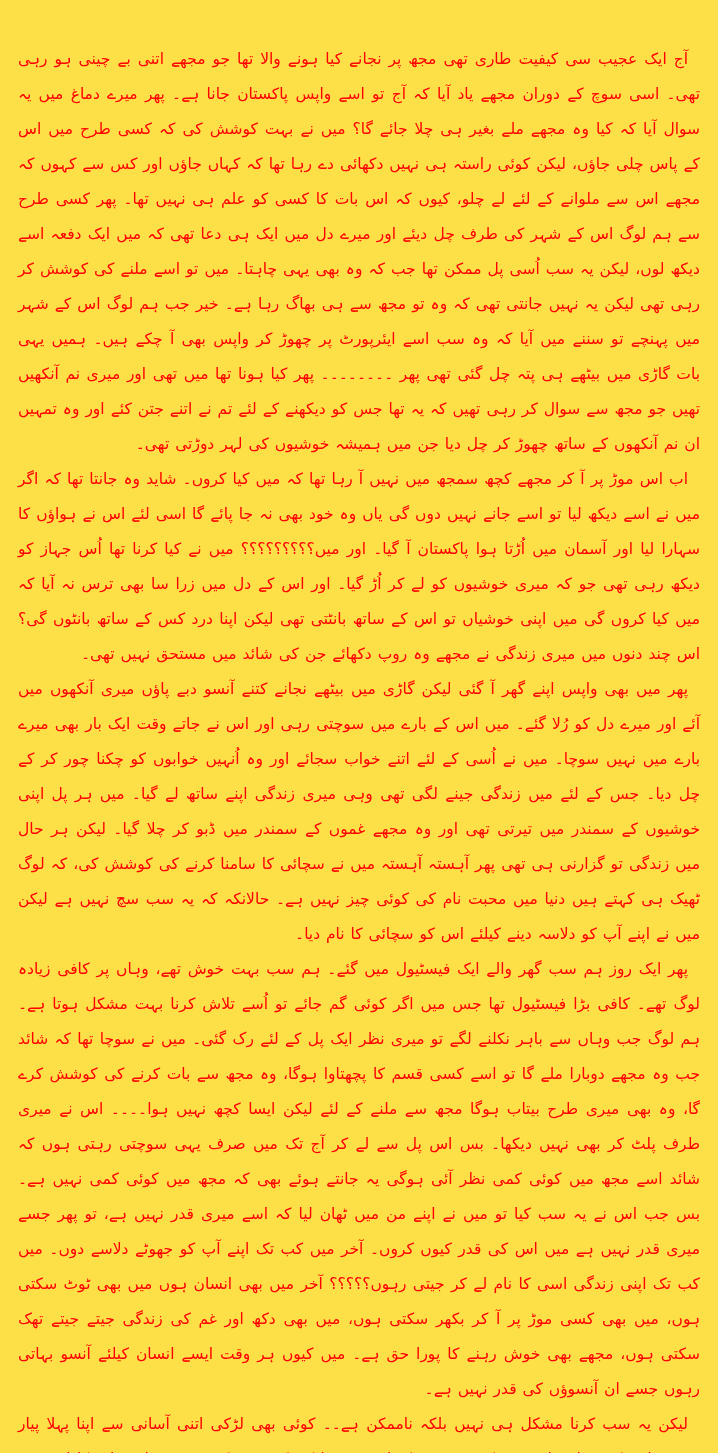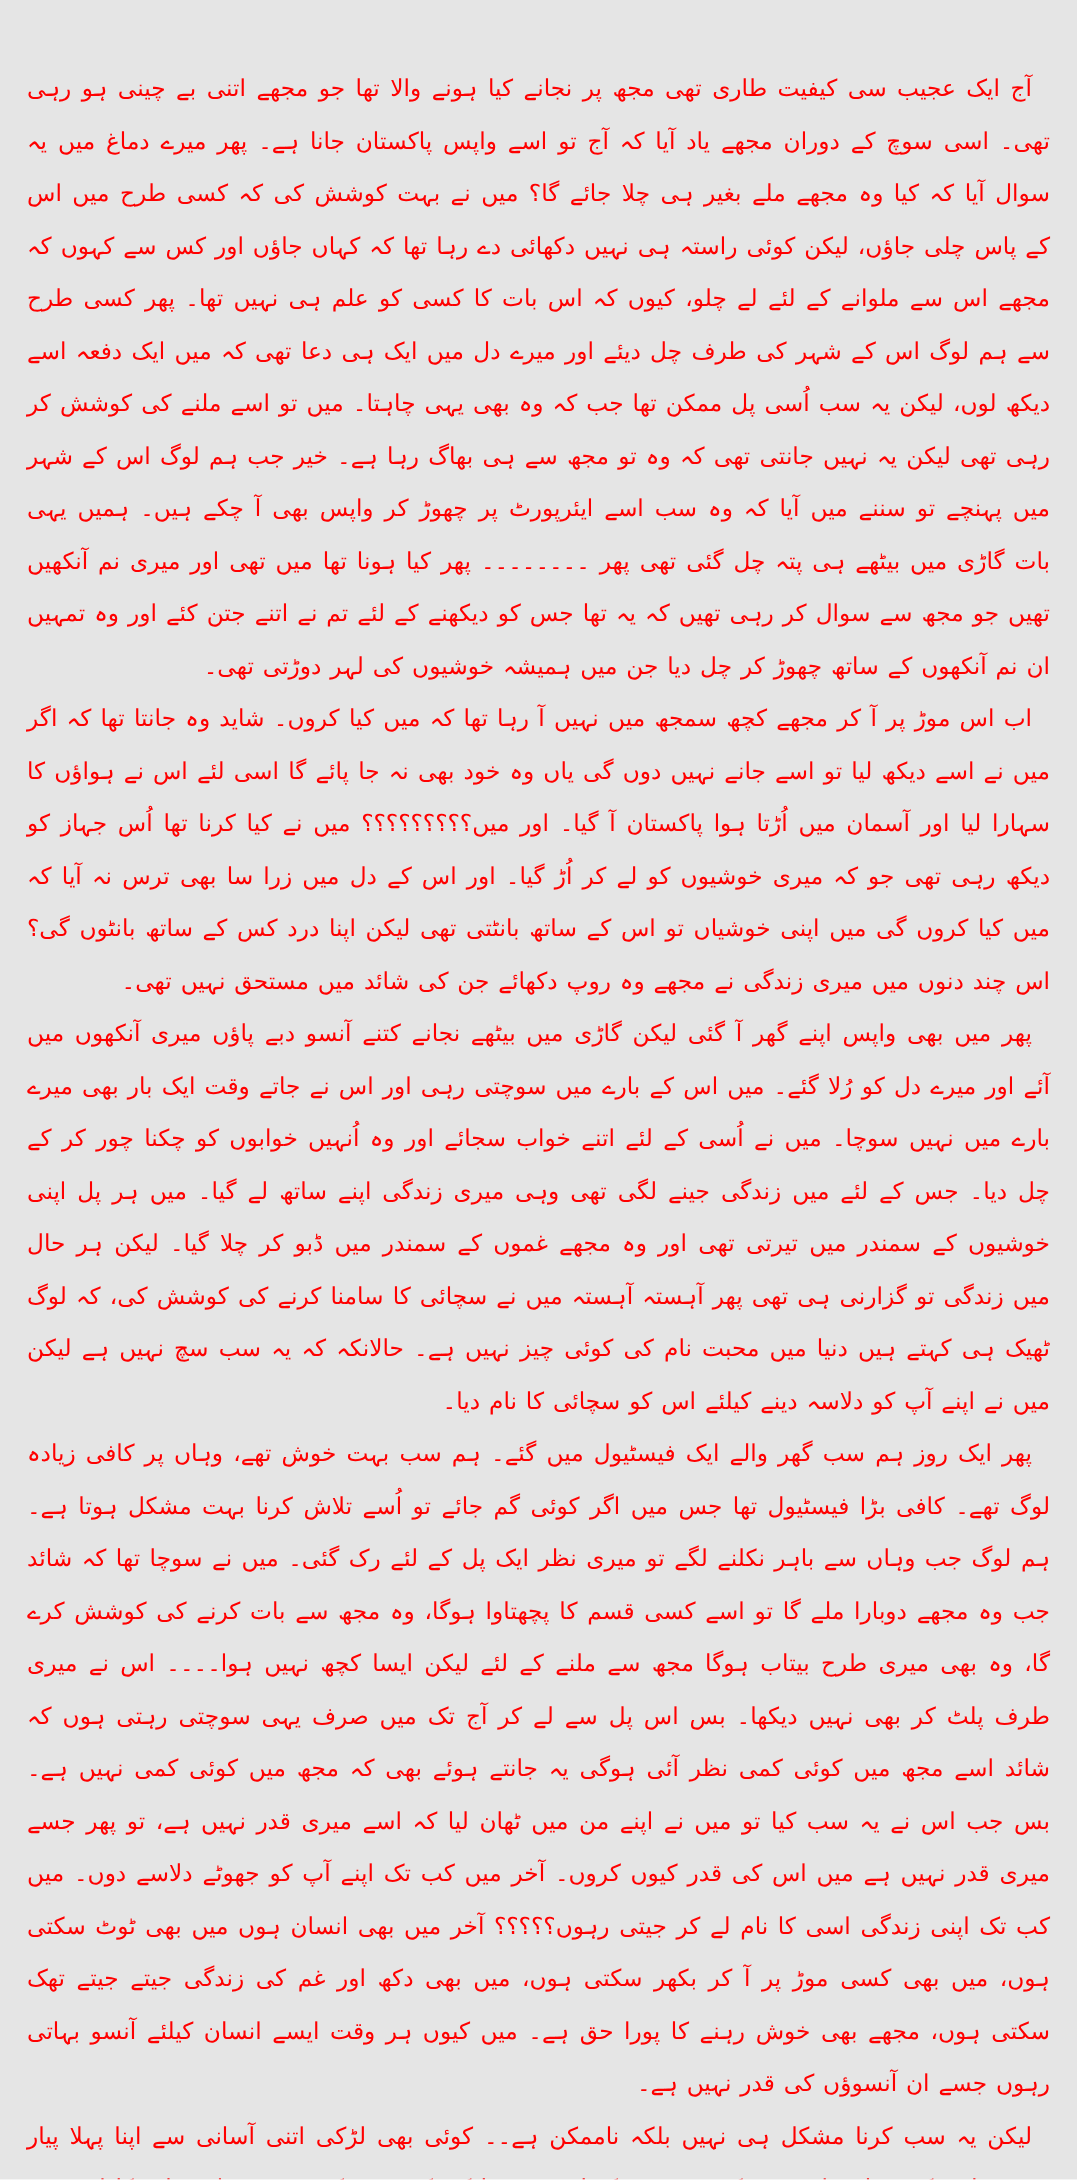--- a/index.html
+++ b/index.html
@@ -29,21 +29,21 @@
   }
   .para {
     margin: 0;
     padding: 0;
     text-indent: 12px; 
   }
 </style>
 </head>
 <body>
 
-<div class="page" style="background: #e5e5e5;">
+<div class="page" style="background: #fde047;">
   <div class="text-block" style="color: rgb(255, 0, 0);">
     <p class="para">آج ایک عجیب سی کیفیت طاری تھی مجھ پر نجانے کیا ہونے والا تھا جو مجھے اتنی بے چینی ہو رہی تھی۔ اسی سوچ کے دوران مجھے یاد آیا کہ آج تو اسے واپس پاکستان جانا ہے۔ پھر میرے دماغ میں یہ سوال آیا کہ کیا وہ مجھے ملے بغیر ہی چلا جائے گا؟ میں نے بہت کوشش کی کہ کسی طرح میں اس کے پاس چلی جاؤں، لیکن کوئی راستہ ہی نہیں دکھائی دے رہا تھا کہ کہاں جاؤں اور کس سے کہوں کہ مجھے اس سے ملوانے کے لئے لے چلو، کیوں کہ اس بات کا کسی کو علم ہی نہیں تھا۔ پھر کسی طرح سے ہم لوگ اس کے شہر کی طرف چل دیئے اور میرے دل میں ایک ہی دعا تھی کہ میں ایک دفعہ اسے دیکھ لوں، لیکن یہ سب اُسی پل ممکن تھا جب کہ وہ بھی یہی چاہتا۔ میں تو اسے ملنے کی کوشش کر رہی تھی لیکن یہ نہیں جانتی تھی کہ وہ تو مجھ سے ہی بھاگ رہا ہے۔ خیر جب ہم لوگ اس کے شہر میں پہنچے تو سننے میں آیا کہ وہ سب اسے ایئرپورٹ پر چھوڑ کر واپس بھی آ چکے ہیں۔ ہمیں یہی بات گاڑی میں بیٹھے ہی پتہ چل گئی تھی پھر ۔۔۔۔۔۔۔۔ پھر کیا ہونا تھا میں تھی اور میری نم آنکھیں تھیں جو مجھ سے سوال کر رہی تھیں کہ یہ تھا جس کو دیکھنے کے لئے تم نے اتنے جتن کئے اور وہ تمہیں ان نم آنکھوں کے ساتھ چھوڑ کر چل دیا جن میں ہمیشہ خوشیوں کی لہر دوڑتی تھی۔</p>
     <p class="para">اب اس موڑ پر آ کر مجھے کچھ سمجھ میں نہیں آ رہا تھا کہ میں کیا کروں۔ شاید وہ جانتا تھا کہ اگر میں نے اسے دیکھ لیا تو اسے جانے نہیں دوں گی یاں وہ خود بھی نہ جا پائے گا اسی لئے اس نے ہواؤں کا سہارا لیا اور آسمان میں اُڑتا ہوا پاکستان آ گیا۔ اور میں؟؟؟؟؟؟؟؟؟ میں نے کیا کرنا تھا اُس جہاز کو دیکھ رہی تھی جو کہ میری خوشیوں کو لے کر اُڑ گیا۔ اور اس کے دل میں زرا سا بھی ترس نہ آیا کہ میں کیا کروں گی میں اپنی خوشیاں تو اس کے ساتھ بانٹتی تھی لیکن اپنا درد کس کے ساتھ بانٹوں گی؟ اس چند دنوں میں میری زندگی نے مجھے وہ روپ دکھائے جن کی شائد میں مستحق نہیں تھی۔</p>
     <p class="para">پھر میں بھی واپس اپنے گھر آ گئی لیکن گاڑی میں بیٹھے نجانے کتنے آنسو دبے پاؤں میری آنکھوں میں آئے اور میرے دل کو رُلا گئے۔ میں اس کے بارے میں سوچتی رہی اور اس نے جاتے وقت ایک بار بھی میرے بارے میں نہیں سوچا۔ میں نے اُسی کے لئے اتنے خواب سجائے اور وہ اُنہیں خوابوں کو چکنا چور کر کے چل دیا۔ جس کے لئے میں زندگی جینے لگی تھی وہی میری زندگی اپنے ساتھ لے گیا۔ میں ہر پل اپنی خوشیوں کے سمندر میں تیرتی تھی اور وہ مجھے غموں کے سمندر میں ڈبو کر چلا گیا۔ لیکن ہر حال میں زندگی تو گزارنی ہی تھی پھر آہستہ آہستہ میں نے سچائی کا سامنا کرنے کی کوشش کی، کہ لوگ ٹھیک ہی کہتے ہیں دنیا میں محبت نام کی کوئی چیز نہیں ہے۔ حالانکہ کہ یہ سب سچ نہیں ہے لیکن میں نے اپنے آپ کو دلاسہ دینے کیلئے اس کو سچائی کا نام دیا۔</p>
     <p class="para">پھر ایک روز ہم سب گھر والے ایک فیسٹیول میں گئے۔ ہم سب بہت خوش تھے، وہاں پر کافی زیادہ لوگ تھے۔ کافی بڑا فیسٹیول تھا جس میں اگر کوئی گم جائے تو اُسے تلاش کرنا بہت مشکل ہوتا ہے۔ ہم لوگ جب وہاں سے باہر نکلنے لگے تو میری نظر ایک پل کے لئے رک گئی۔ میں نے سوچا تھا کہ شائد جب وہ مجھے دوبارا ملے گا تو اسے کسی قسم کا پچھتاوا ہوگا، وہ مجھ سے بات کرنے کی کوشش کرے گا، وہ بھی میری طرح بیتاب ہوگا مجھ سے ملنے کے لئے لیکن ایسا کچھ نہیں ہوا۔۔۔۔ اس نے میری طرف پلٹ کر بھی نہیں دیکھا۔ بس اس پل سے لے کر آج تک میں صرف یہی سوچتی رہتی ہوں کہ شائد اسے مجھ میں کوئی کمی نظر آئی ہوگی یہ جانتے ہوئے بھی کہ مجھ میں کوئی کمی نہیں ہے۔ بس جب اس نے یہ سب کیا تو میں نے اپنے من میں ٹھان لیا کہ اسے میری قدر نہیں ہے، تو پھر جسے میری قدر نہیں ہے میں اس کی قدر کیوں کروں۔ آخر میں کب تک اپنے آپ کو جھوٹے دلاسے دوں۔ میں کب تک اپنی زندگی اسی کا نام لے کر جیتی رہوں؟؟؟؟؟ آخر میں بھی انسان ہوں میں بھی ٹوٹ سکتی ہوں، میں بھی کسی موڑ پر آ کر بکھر سکتی ہوں، میں بھی دکھ اور غم کی زندگی جیتے جیتے تھک سکتی ہوں، مجھے بھی خوش رہنے کا پورا حق ہے۔ میں کیوں ہر وقت ایسے انسان کیلئے آنسو بہاتی رہوں جسے ان آنسوؤں کی قدر نہیں ہے۔</p>
     <p class="para">لیکن یہ سب کرنا مشکل ہی نہیں بلکہ ناممکن ہے۔۔ کوئی بھی لڑکی اتنی آسانی سے اپنا پہلا پیار نہیں بھلا سکتی چاہے اسے جو کچھ مرضی کرنا پڑے۔۔۔ لیکن کہیں نہ کہیں مجھے اس بات کا افسوس بھی ہے کہ میرے ساتھ ہی ایسا کیوں ہوا؟؟؟؟؟</p>
   </div>
 </div>
 
 </body></html>

